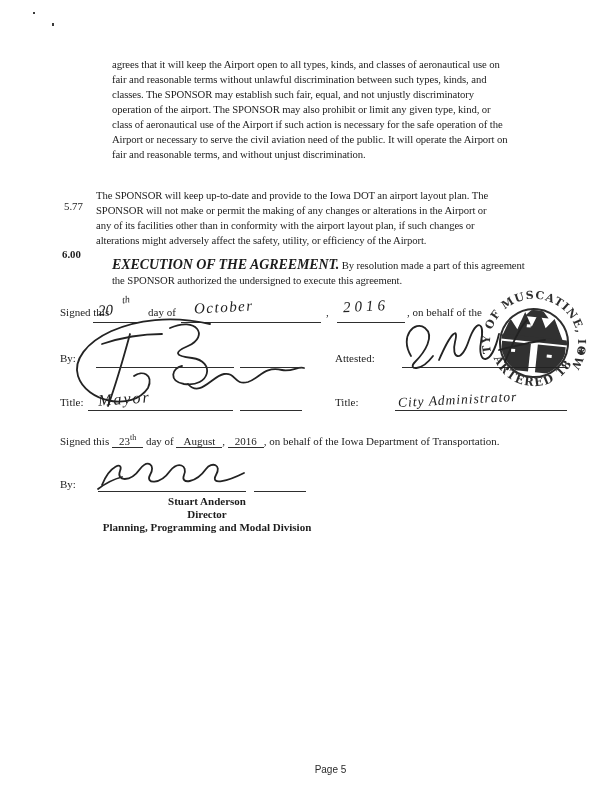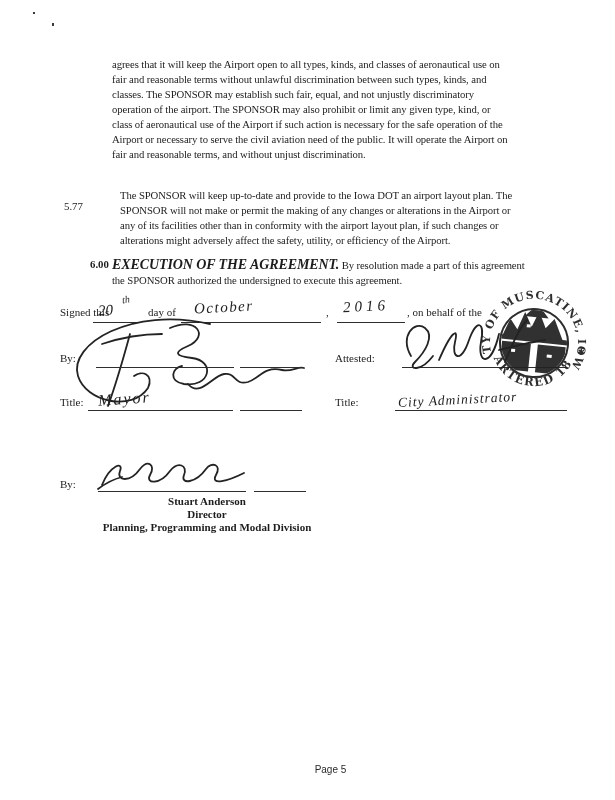--- a/index.html
+++ b/index.html
@@ -36,28 +36,28 @@
       <div>agrees that it will keep the Airport open to all types, kinds, and classes of aeronautical use on</div>
       <div>fair and reasonable terms without unlawful discrimination between such types, kinds, and</div>
       <div>classes.  The SPONSOR may establish such fair, equal, and not unjustly discriminatory</div>
       <div>operation of the airport.  The SPONSOR may also prohibit or limit any given type, kind, or</div>
       <div>class of aeronautical use of the Airport if such action is necessary for the safe operation of the</div>
       <div>Airport or necessary to serve the civil aviation need of the public.  It will operate the Airport on</div>
       <div>fair and reasonable terms, and without unjust discrimination.</div>
     </div>
 
   <div class="abs num" style="left:64px;top:200px;">5.77</div>
-  <div class="abs bodytext" style="left:120px;top:188px;">
+  <div class="abs bodytext" style="left:96px;top:188px;">
       <div>The SPONSOR will keep up-to-date and provide to the Iowa DOT an airport layout plan.  The</div>
       <div>SPONSOR will not make or permit the making of any changes or alterations in the Airport or</div>
       <div>any of its facilities other than in conformity with the airport layout plan, if such changes or</div>
       <div>alterations might adversely affect the safety, utility, or efficiency of the Airport.</div>
     </div>
 
-  <div class="abs num bold" style="left:62px;top:258px;margin-left:28px;">6.00</div>
+  <div class="abs num bold" style="left:62px;top:248px;">6.00</div>
   <div class="abs bodytext" style="left:112px;top:257px;">
     <div>
       <span class="bold" style="font-size:14px;font-style:italic;">EXECUTION OF THE AGREEMENT.</span>
       <span>By resolution made a part of this agreement</span>
     </div>
     <div>the SPONSOR authorized the undersigned to execute this agreement.</div>
   </div>
 
   <span class="abs sigline" style="left:60px;top:306px;">Signed this</span>
   <div class="hline" style="left:93px;top:322px;width:47px;"></div>
@@ -123,20 +123,27 @@
         <rect x="24" y="57" width="29" height="28"></rect>
         <rect x="60" y="57" width="28" height="28"></rect>
         <rect x="34" y="64" width="4" height="3" fill="#fff"></rect>
         <rect x="70" y="66" width="5" height="3" fill="#fff"></rect>
         <rect x="47" y="38" width="4" height="3" fill="#fff"></rect>
       </g>
       <circle cx="56" cy="56" r="34" fill="none" stroke="#1e1e1e" stroke-width="2"></circle>
     </svg>
   </div>
 
+  <div class="abs sigline" style="left:60px;top:433px;">
+    <span>Signed this</span>
+    <span class="u"><span>23</span><sup>th</sup></span>
+    <span>day of</span>
+    <span class="u">August</span><span>,</span>
+    <span class="u">2016</span><span>, on behalf of the Iowa Department of Transportation.</span>
+  </div>
 
   <span class="abs sigline" style="left:60px;top:478px;">By:</span>
   <div class="hline" style="left:98px;top:491px;width:148px;"></div>
   <div class="hline" style="left:254px;top:491px;width:52px;"></div>
 
   <svg class="abs sigsvg" style="left:96px;top:459px;" width="155" height="34" viewBox="0 0 155 34">
     <path d="M6,26 C14,6 28,2 24,12 C20,22 34,24 44,10 C52,0 60,6 54,16 C49,25 64,26 74,12 C82,2 92,6 88,16 C84,26 100,24 110,10 C116,2 126,6 120,16 C114,27 132,22 148,14"></path>
     <path d="M2,30 C10,24 18,20 26,18"></path>
   </svg>
 

